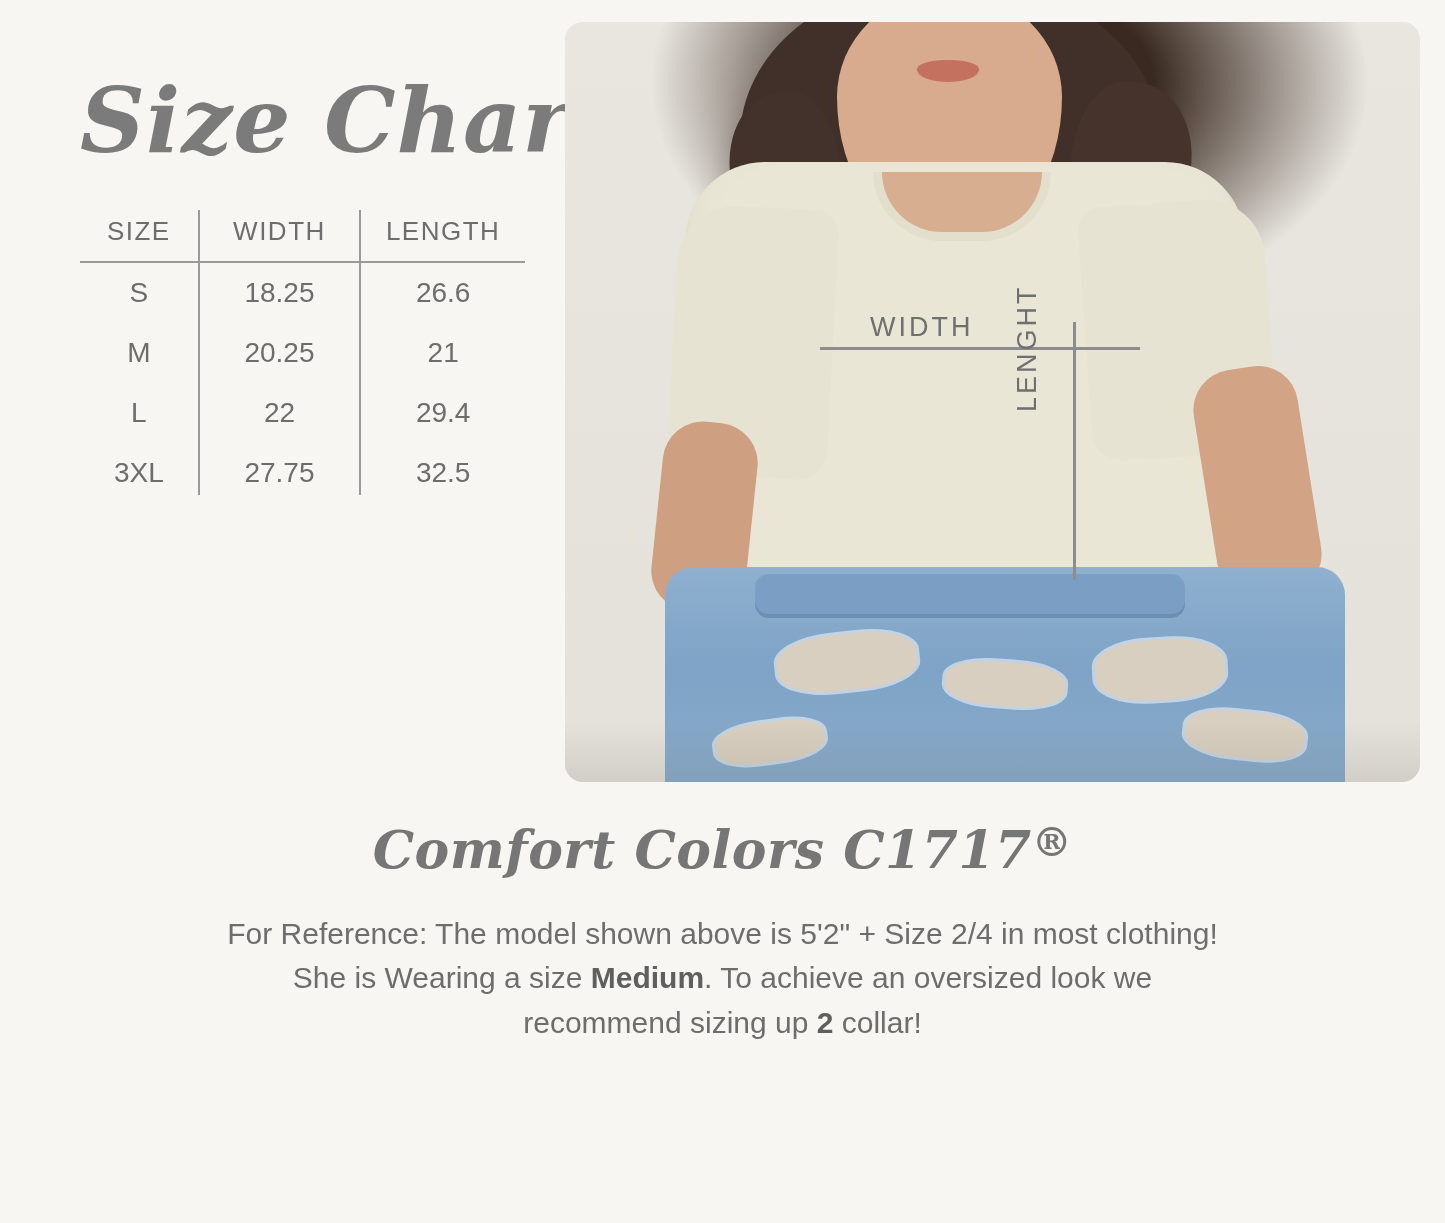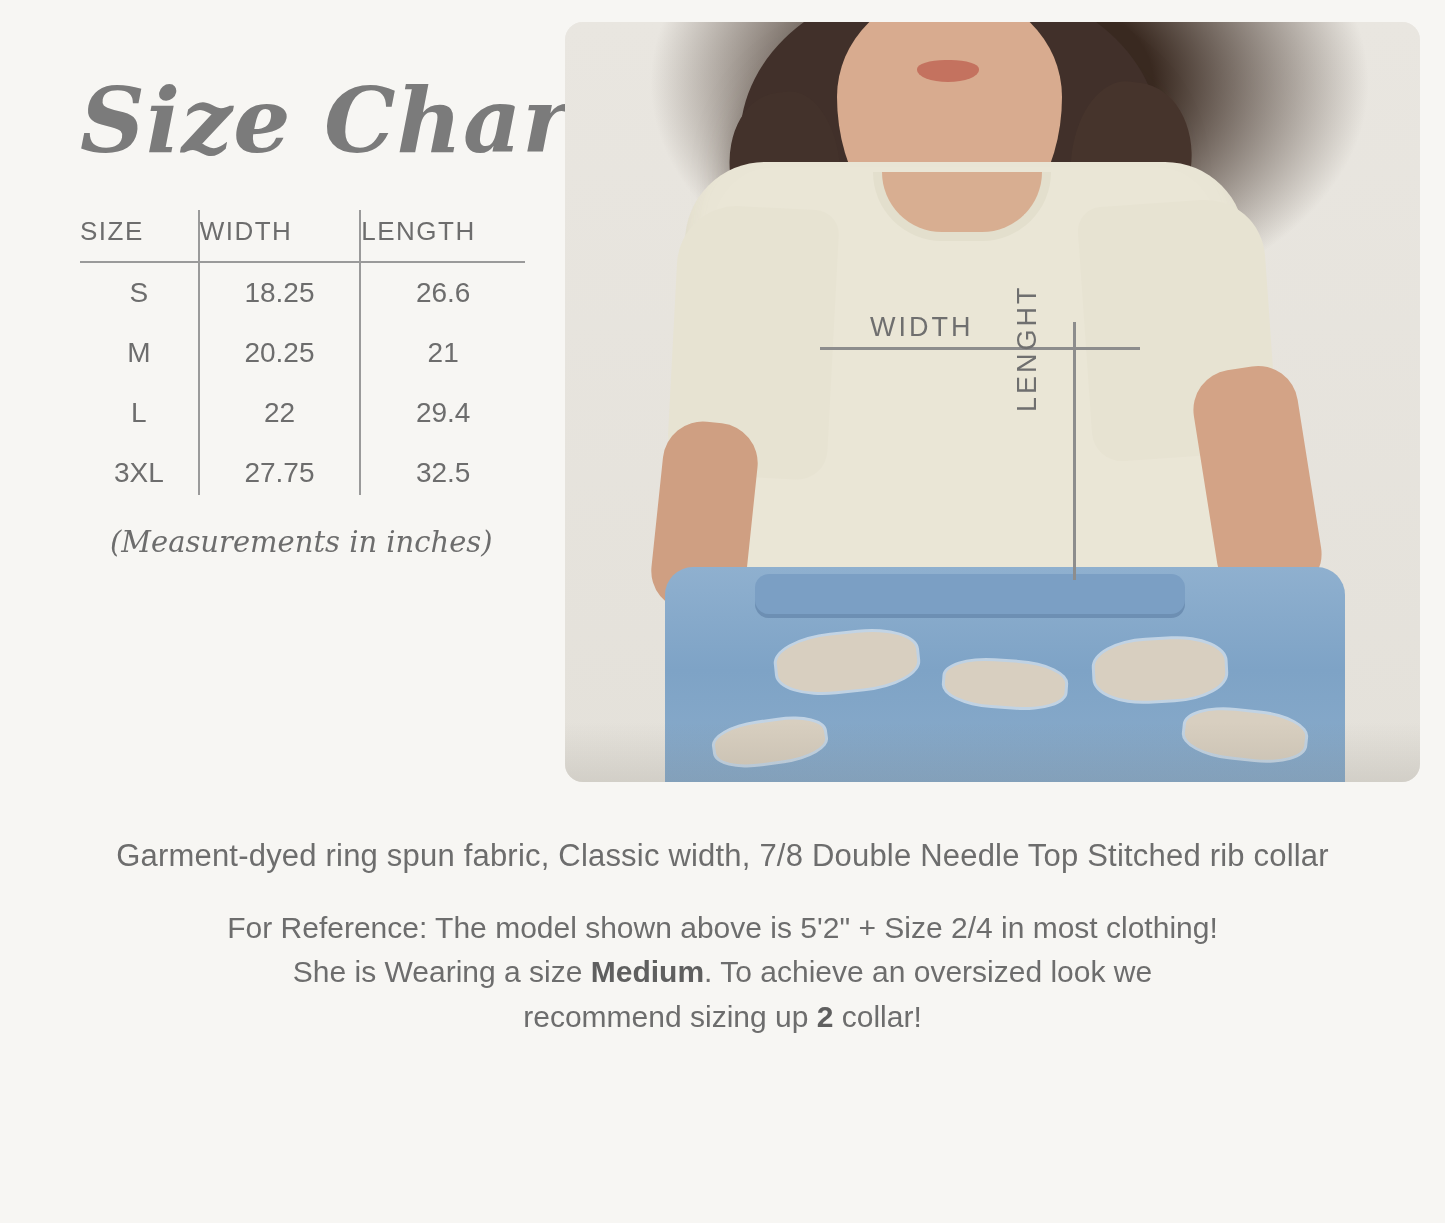--- a/index.html
+++ b/index.html
@@ -54,21 +54,21 @@
     border-collapse: collapse;
     width: 445px;
     font-size: 27px;
     color: #6d6d6d;
   }
   table.size-table th {
     font-weight: normal;
     font-size: 26px;
     letter-spacing: 1.5px;
     padding: 6px 0 14px 0;
-    text-align: left;
+    text-align: center;
     border-bottom: 2px solid #9a9a9a;
   }
   table.size-table td {
     text-align: center;
     padding: 14px 0;
     font-size: 28px;
   }
   table.size-table th.col-size,
   table.size-table td.col-size {
     width: 130px;
@@ -353,21 +353,20 @@
             <td class="col-length">29.4</td>
           </tr>
           <tr>
             <td class="col-size">3XL</td>
             <td class="col-width">27.75</td>
             <td class="col-length">32.5</td>
           </tr>
         </tbody>
       </table>
 
-      <div class="measure-note">(Measurements in inches)</div>
     </div>
 
     <div class="photo">
       <div class="photo-inner">
         <div class="hair"></div>
         <div class="hair-l"></div>
         <div class="hair-r"></div>
         <div class="face"></div>
         <div class="lips"></div>
         <div class="neck"></div>
@@ -389,22 +388,24 @@
 
         <div class="m-width-line"></div>
         <div class="m-length-line"></div>
         <div class="m-width-label">WIDTH</div>
         <div class="m-length-label">LENGHT</div>
       </div>
     </div>
   </div>
 
   <div class="bottom">
-
-    <div class="fabric-line">Garment-dyed ring spun fabric, Classic width, 7/8 Double Needle Top Stitched rib collar</div>
+    <div class="brand-title">
+      <span>Comfort Colors C1717</span><span class="reg">®</span>
+    </div>
+
 
     <div class="ref-block">
       <div>For Reference: The model shown above is 5'2" + Size 2/4 in most clothing!</div>
       <div>
         <span>She is Wearing a size </span><b>Medium</b><span>. To achieve an oversized look we</span>
       </div>
       <div>
         <span>recommend sizing up </span><b>2</b><span> collar!</span>
       </div>
     </div>

